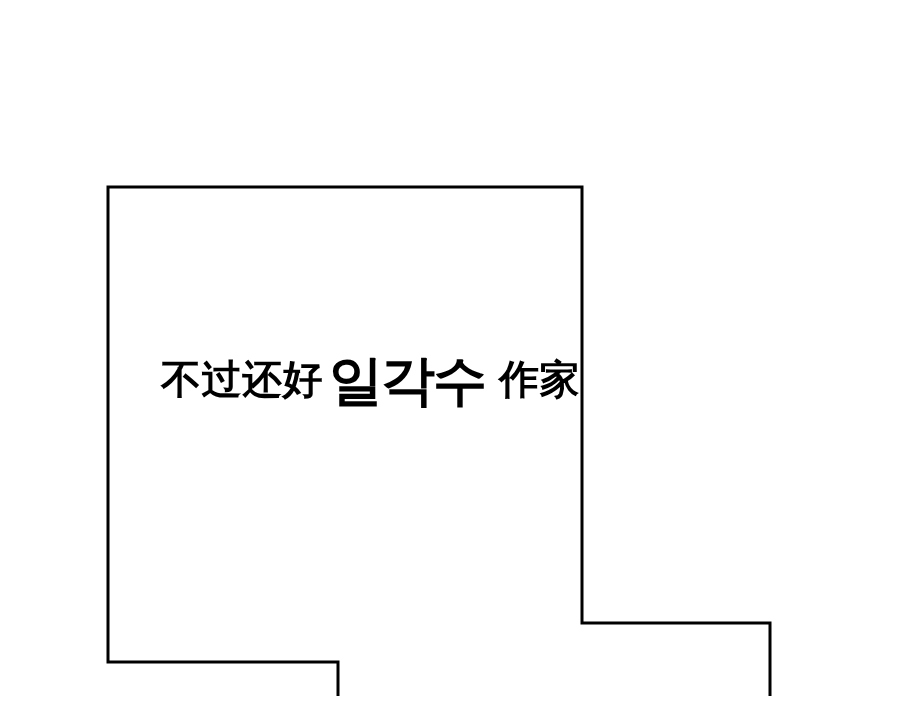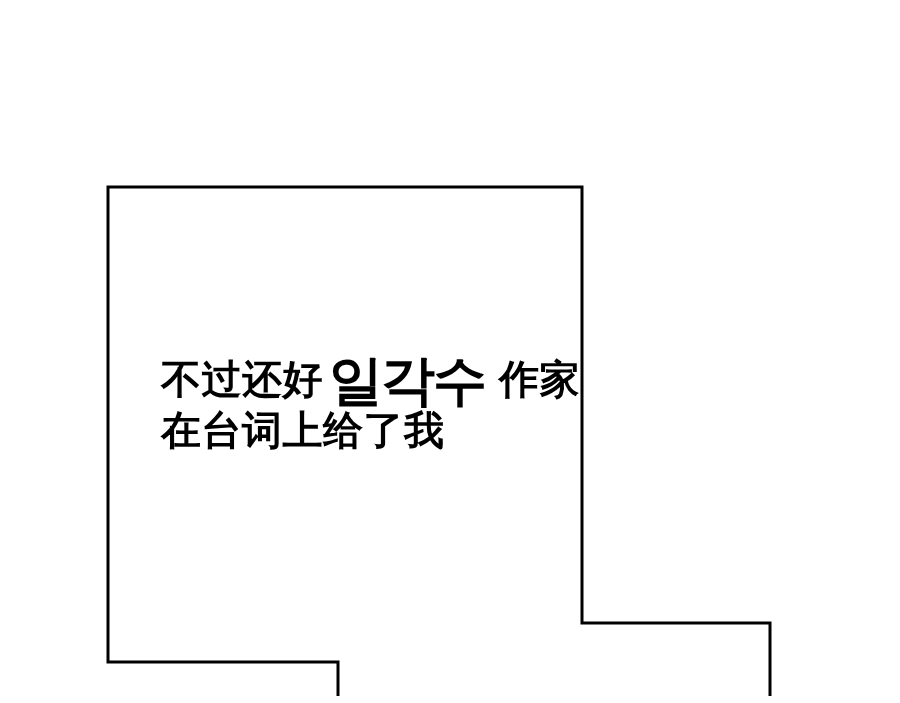--- a/index.html
+++ b/index.html
@@ -52,18 +52,15 @@
 <div class="page">
 
   <svg class="panel-outline" width="900" height="703" viewBox="0 0 900 703" xmlns="http://www.w3.org/2000/svg">
     <path d="M 338 703 L 338 662 L 108 662 L 108 187 L 582 187 L 582 623 L 770 623 L 770 703" fill="none" stroke="#000000" stroke-width="3" stroke-linejoin="miter"></path>
   </svg>
 
   <div class="dialogue">
     <div class="line">
       <span>不过还好</span><span class="korean-name">일각수</span><span class="chinese-suffix">作家</span>
     </div>
-    <div class="line">
-      <span>在台词上给了我</span>
-    </div>
   </div>
 
 </div>
 
 </body></html>

